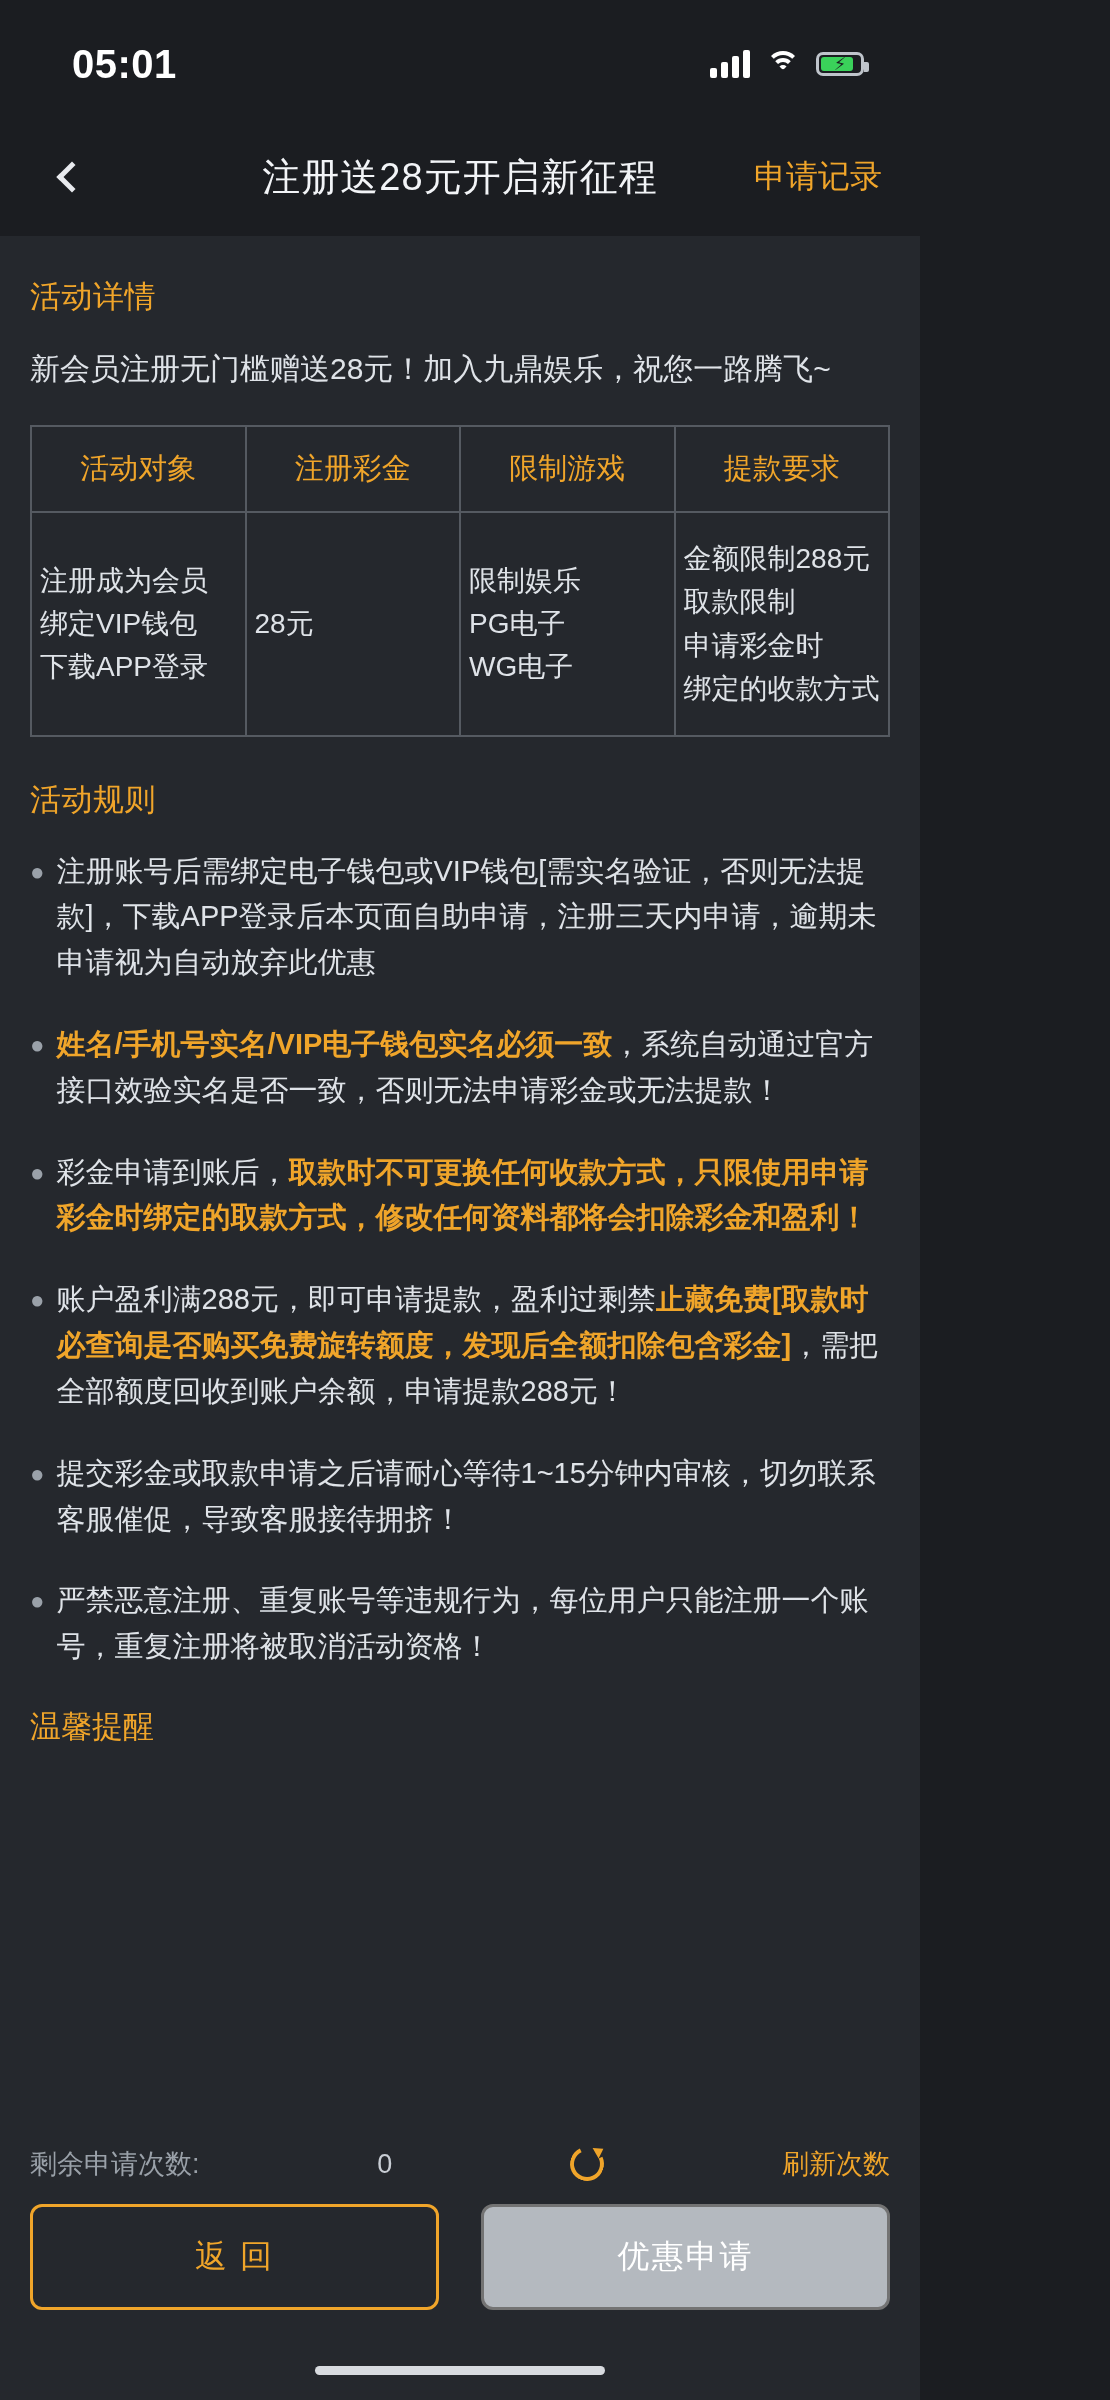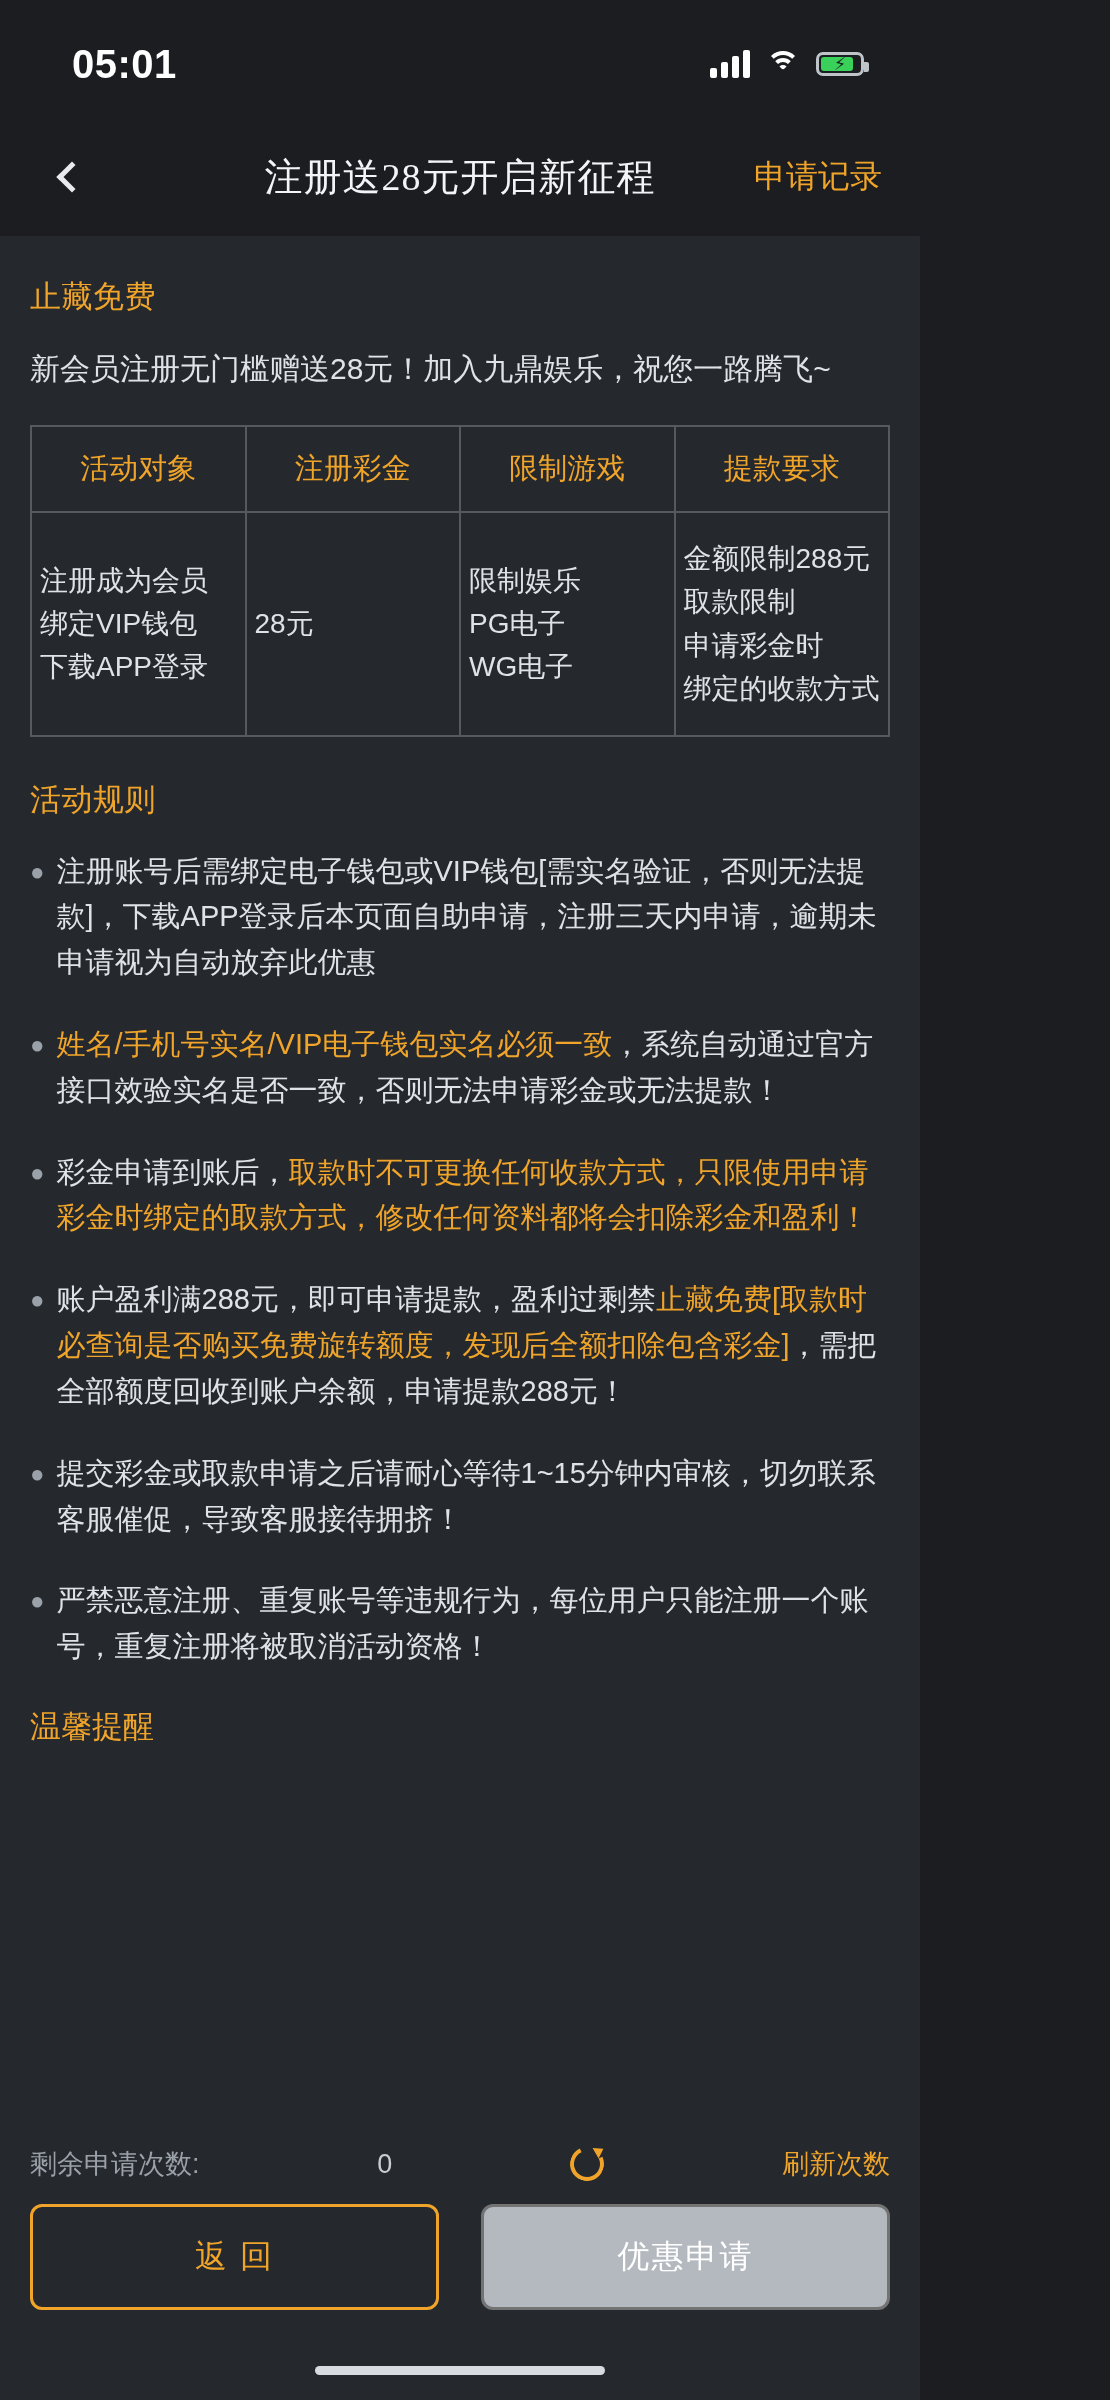--- a/index.html
+++ b/index.html
@@ -77,21 +77,20 @@
 
   
   .navbar {
     height: 118px;
     flex: 0 0 118px;
     background: #1b1d21;
     display: flex;
     align-items: center;
     padding: 0 34px 0 36px;
     position: relative;
-    font-family: Liberation Serif, serif;
   }
   .nav-back {
     width: 64px; height: 64px;
     display: flex; align-items: center; justify-content: center;
     cursor: pointer;
   }
   .nav-back .chev {
     width: 22px; height: 22px;
     border-left: 5px solid #e8eaee;
     border-bottom: 5px solid #e8eaee;
@@ -173,21 +172,21 @@
     margin-bottom: 36px;
   }
   .rule .dot {
     flex: 0 0 auto;
     margin-right: 12px;
     color: #9aa1a9;
     font-size: 24px;
     line-height: 1.95;
   }
   .rule .txt { flex: 1 1 auto; }
-  .hl { color: #f0a52a; }
+  .hl { color: #f0a52a; font-weight: bold; }
   .tip-title {
     color: #f0a52a;
     font-size: 31px;
     margin-top: 6px;
   }
 
   
   .footer {
     flex: 0 0 auto;
     background: #25282d;
@@ -295,21 +294,21 @@
   <div class="navbar">
     <div class="nav-back">
         <div class="chev"></div>
       </div>
     <div class="nav-title">注册送28元开启新征程</div>
     <div class="nav-action">申请记录</div>
   </div>
 
   <div class="content">
 
-    <div class="section-title">止藏免费</div>
+    <div class="section-title">活动详情</div>
     <div class="intro">新会员注册无门槛赠送28元！加入九鼎娱乐，祝您一路腾飞~</div>
 
     <table class="act-table">
       <thead>
         <tr>
           <th>活动对象</th>
           <th>注册彩金</th>
           <th>限制游戏</th>
           <th>提款要求</th>
         </tr>

